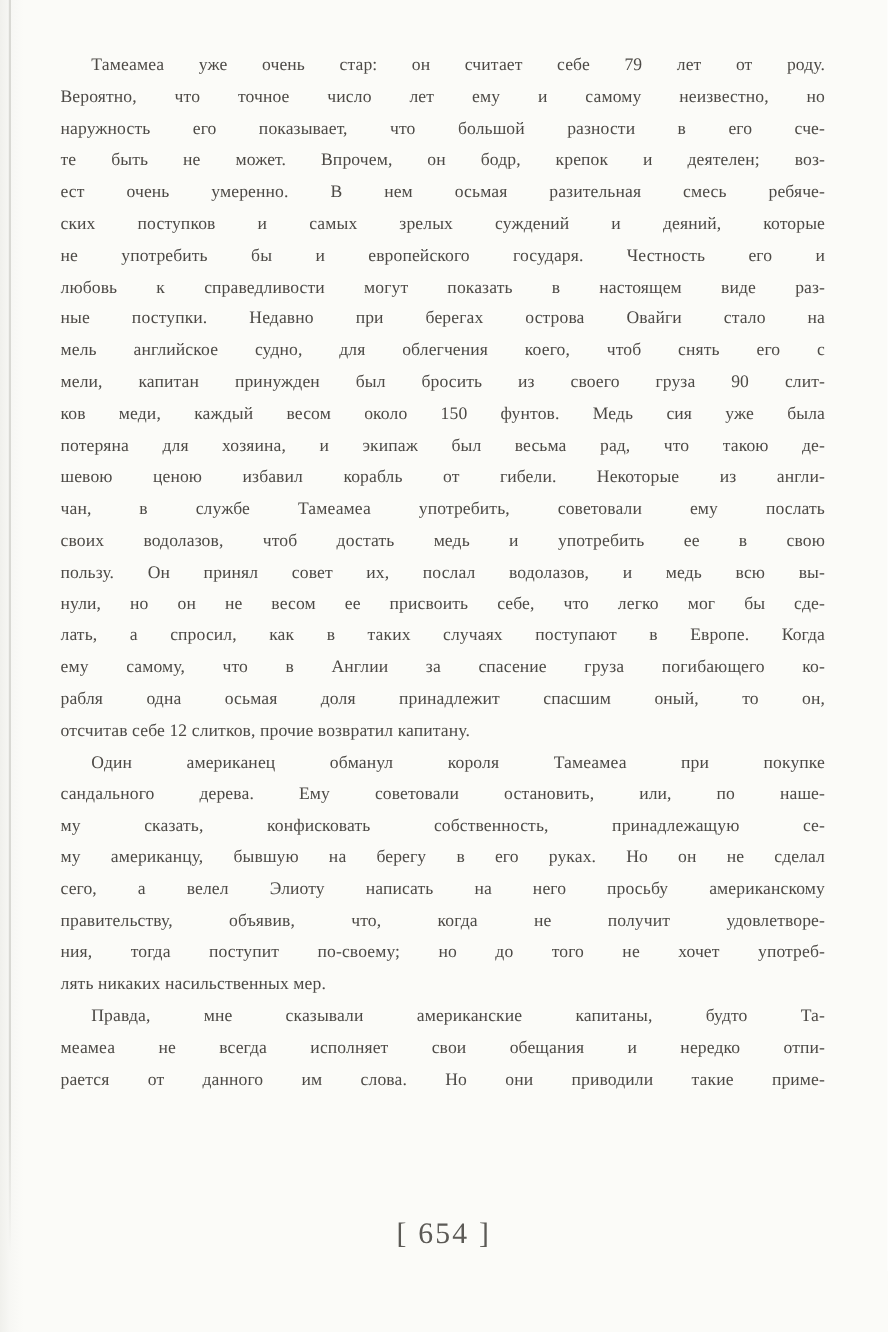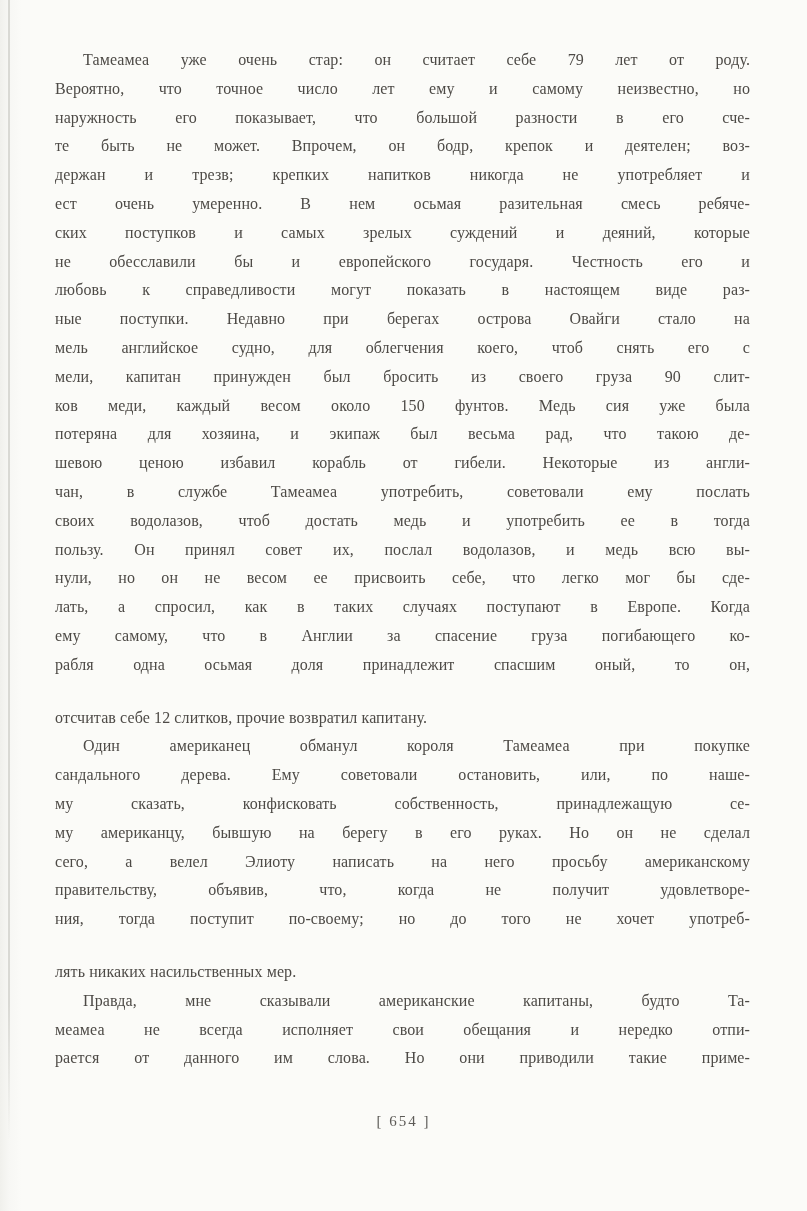--- a/index.html
+++ b/index.html
@@ -42,56 +42,55 @@
   }
   .line {
     height: 28.8px;
     line-height: 28.8px;
     text-align: justify;
     text-align-last: justify;
     white-space: normal;
     overflow: hidden;
   }
   .line.first { text-indent: 28px; }
-  .line.flush { text-align-last: left; margin-top: 24px; }
+  .line.flush { text-align-last: left; }
   .folio {
     position: absolute;
     left: 0; right: 0;
     top: 1106px;
     text-align: center;
     color: var(--folio);
-    font-size: 15px;
+    font-size: 27px;
     letter-spacing: 2px;
     line-height: 30px;
   }
 </style>
 </head>
 <body>
 
 <div class="scan">
   <div class="edge-shade"></div>
   <div class="edge-line"></div>
   <div class="text-block">
       <div class="line first">Тамеамеа уже очень стар: он считает себе 79 лет от роду.</div>
       <div class="line">Вероятно, что точное число лет ему и самому неизвестно, но</div>
       <div class="line">наружность его показывает, что большой разности в его сче-</div>
       <div class="line">те быть не может. Впрочем, он бодр, крепок и деятелен; воз-</div>
-      <div class="line">держан и трезв; крепких напитков никогда не употребляет и</div>
       <div class="line">ест очень умеренно. В нем осьмая разительная смесь ребяче-</div>
       <div class="line">ских поступков и самых зрелых суждений и деяний, которые</div>
-      <div class="line">не обесславили бы и европейского государя. Честность его и</div>
+      <div class="line">не употребить бы и европейского государя. Честность его и</div>
       <div class="line">любовь к справедливости могут показать в настоящем виде раз-</div>
       <div class="line">ные поступки. Недавно при берегах острова Овайги стало на</div>
       <div class="line">мель английское судно, для облегчения коего, чтоб снять его с</div>
       <div class="line">мели, капитан принужден был бросить из своего груза 90 слит-</div>
       <div class="line">ков меди, каждый весом около 150 фунтов. Медь сия уже была</div>
       <div class="line">потеряна для хозяина, и экипаж был весьма рад, что такою де-</div>
       <div class="line">шевою ценою избавил корабль от гибели. Некоторые из англи-</div>
       <div class="line">чан, в службе Тамеамеа употребить, советовали ему послать</div>
-      <div class="line">своих водолазов, чтоб достать медь и употребить ее в тогда</div>
+      <div class="line">своих водолазов, чтоб достать медь и употребить ее в свою</div>
       <div class="line">пользу. Он принял совет их, послал водолазов, и медь всю вы-</div>
       <div class="line">нули, но он не весом ее присвоить себе, что легко мог бы сде-</div>
       <div class="line">лать, а спросил, как в таких случаях поступают в Европе. Когда</div>
       <div class="line">ему самому, что в Англии за спасение груза погибающего ко-</div>
       <div class="line">рабля одна осьмая доля принадлежит спасшим оный, то он,</div>
       <div class="line flush">отсчитав себе 12 слитков, прочие возвратил капитану.</div>
       <div class="line first">Один американец обманул короля Тамеамеа при покупке</div>
       <div class="line">сандального дерева. Ему советовали остановить, или, по наше-</div>
       <div class="line">му сказать, конфисковать собственность, принадлежащую се-</div>
       <div class="line">му американцу, бывшую на берегу в его руках. Но он не сделал</div>

